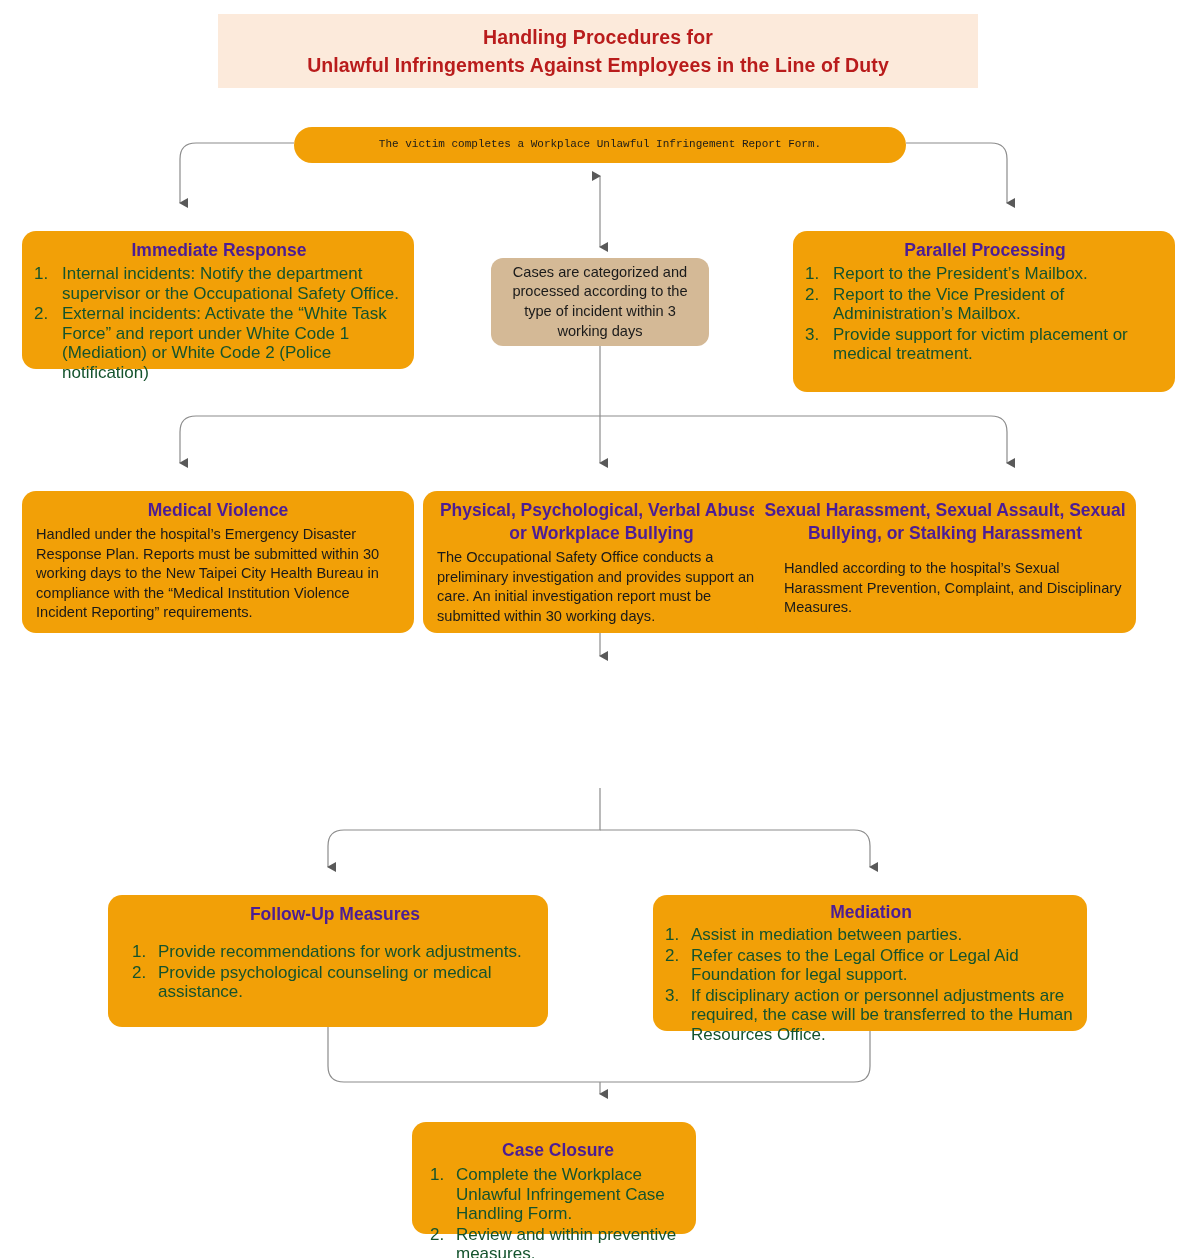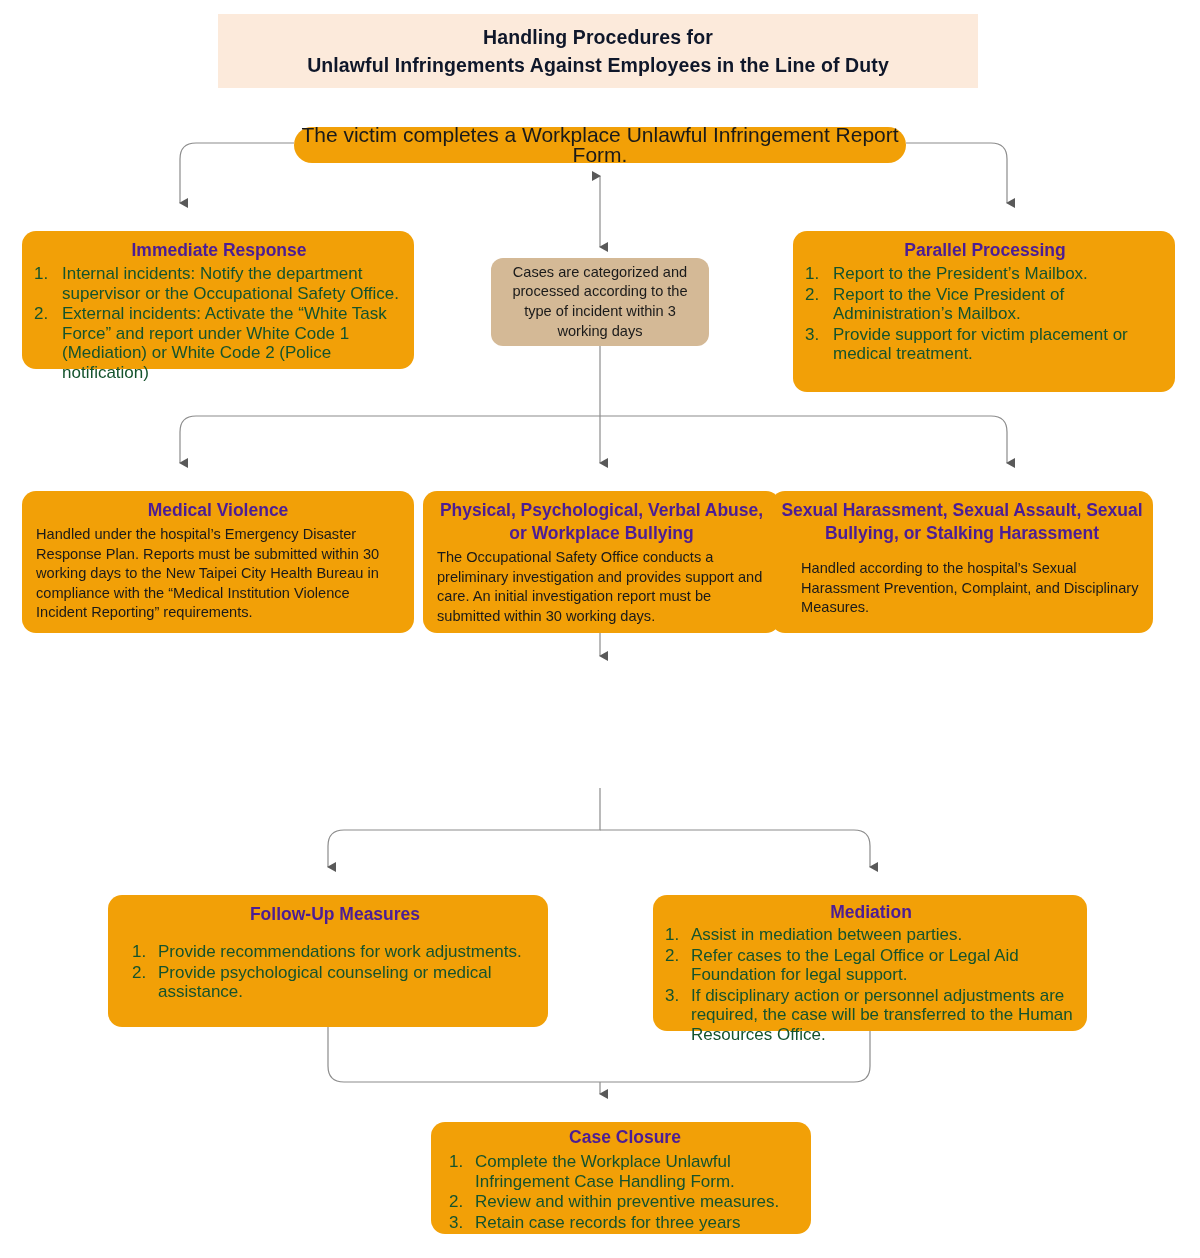--- a/index.html
+++ b/index.html
@@ -35,21 +35,21 @@
   .title-banner {
     position: absolute;
     left: 218px; top: 14px;
     width: 760px; height: 74px;
     background: #FCEADB;
     display: flex; flex-direction: column;
     align-items: center; justify-content: center;
     z-index: 2;
   }
   .title-line {
-    color: #0f172a;
+    color: #b91c1c;
     font-weight: bold;
     font-size: 19.5px;
     line-height: 28px;
     text-align: center;
     letter-spacing: .1px;
   }
 
   .node-title {
     display: block;
     text-align: center;
@@ -84,37 +84,37 @@
     content: counter(li) ".";
     position: absolute;
     left: 0; top: 0;
     width: 20px;
     text-align: left;
   }
 
   
   #n-report   { left: 294px; top: 127px;  width: 612px; height: 36px;
                 display:flex; align-items:center; justify-content:center; }
-  #n-report .node-body { font-size: 21px; }
+  #n-report .node-body { font-size: 11px; font-family: Liberation Mono, monospace; }
 
   #n-immediate { left: 22px;  top: 231px; width: 392px; height: 138px; padding: 8px 10px 8px 12px; }
   #n-triage    { left: 491px; top: 258px; width: 218px; height: 88px;
                  display:flex; align-items:center; justify-content:center; padding: 4px 10px; }
   #n-parallel  { left: 793px; top: 231px; width: 382px; height: 161px; padding: 8px 10px 8px 12px; }
 
   #n-medical   { left: 22px;  top: 491px; width: 392px; height: 142px; padding: 8px 14px; }
   #n-abuse     { left: 423px; top: 491px; width: 357px; height: 142px; padding: 8px 14px; }
-  #n-sexual    { left: 771px; top: 491px; width: 382px; height: 142px; padding: 8px 8px; }
+  #n-sexual    { left: 754px; top: 491px; width: 382px; height: 142px; padding: 8px 8px; }
 
   #n-taskforce { left: 421px; top: 684px; width: 358px; height: 104px; padding: 8px 12px; }
 
   #n-followup  { left: 108px; top: 895px; width: 440px; height: 132px; padding: 8px 10px 8px 24px; }
   #n-mediation { left: 653px; top: 895px; width: 434px; height: 136px; padding: 6px 10px 6px 12px; }
 
-  #n-closure   { left: 431px; top: 1122px; width: 380px; height: 112px; padding: 4px 10px 8px 18px; }
+  #n-closure   { left: 412px; top: 1122px; width: 284px; height: 112px; padding: 17px 10px 8px 18px; }
 
   #n-immediate ol.num > li, #n-parallel ol.num > li { padding-left: 28px; }
   #n-immediate ol.num { margin-top: 2px; }
   #n-parallel ol.num  { margin-top: 2px; }
   #n-followup ol.num  { margin-top: 16px; }
   #n-mediation ol.num { margin-top: 1px; }
   #n-closure ol.num   { margin-top: 3px; }
   #n-medical .node-body, #n-abuse .node-body { margin-top: 3px; }
   #n-sexual .node-body { margin-top: 14px; padding-left: 22px; }
   #n-taskforce .node-body { margin-top: 2px; }

